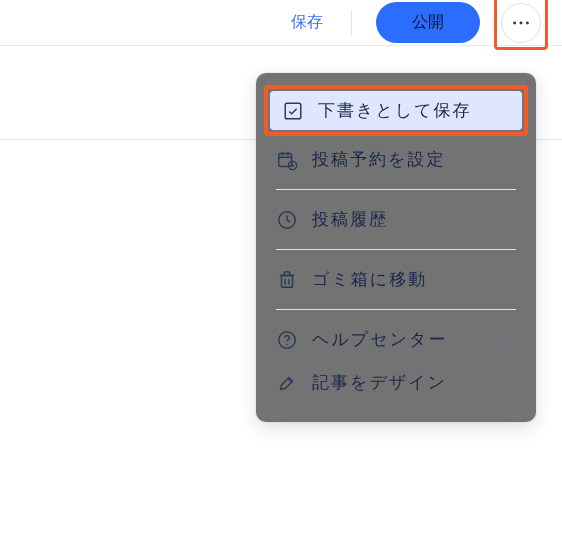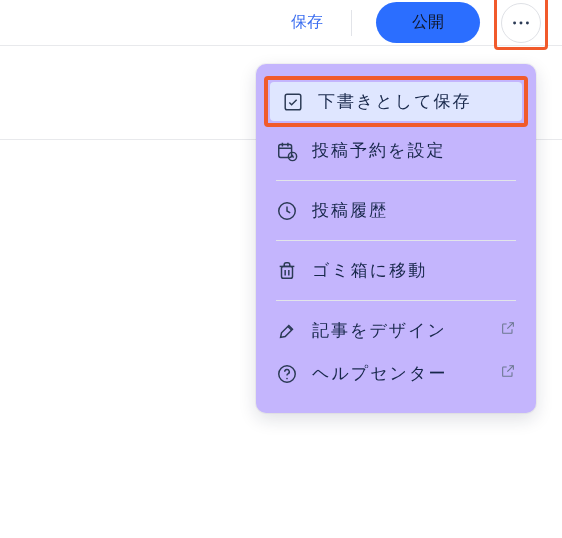--- a/index.html
+++ b/index.html
@@ -67,23 +67,23 @@
     top: 139px;
     left: 0;
     right: 0;
     height: 1px;
     background: #e8e9ec;
   }
   
   .dropdown {
     position: absolute;
     left: 256px;
-    top: 64px;
+    top: 73px;
     width: 280px;
-    background: #c4b5fd;
+    background: #737373;
     border-radius: 10px;
     box-shadow: 0 6px 18px rgba(20,30,60,0.14), 0 0 0 1px rgba(20,30,60,0.04);
     padding: 12px 0 18px 0;
   }
   .dd-highlight-frame {
     margin: 0 8px 2px 8px;
     border: 4px solid #f15a2b;
     border-radius: 4px;
     padding: 2px;
   }
@@ -197,43 +197,43 @@
         </svg>
     </span>
     <span>ゴミ箱に移動</span>
   </div>
 
   <div class="dd-sep"></div>
 
   <div class="dd-item">
     <span class="dd-icon">
       <svg viewBox="0 0 24 24">
-          <path d="M14 6l4 4-8 8-5 1 1-5 8-8z"></path>
-          <path d="M13 7l4 4"></path>
-        </svg>
-    </span>
-    <span>記事をデザイン</span>
+          <circle cx="12" cy="12" r="9"></circle>
+          <path d="M9.5 9.5a2.5 2.5 0 1 1 3.5 2.3c-.9.4-1 1-1 1.7"></path>
+          <circle cx="12" cy="17" r="0.9" fill="currentColor" stroke="none"></circle>
+        </svg>
+    </span>
+    <span>ヘルプセンター</span>
     <span class="ext-icon">
       <svg viewBox="0 0 24 24">
           <path d="M14 4h6v6"></path>
           <path d="M20 4l-9 9"></path>
           <path d="M18 14v5a1 1 0 0 1-1 1H5a1 1 0 0 1-1-1V7a1 1 0 0 1 1-1h5"></path>
         </svg>
     </span>
   </div>
 
   <div class="dd-item">
     <span class="dd-icon">
       <svg viewBox="0 0 24 24">
-          <circle cx="12" cy="12" r="9"></circle>
-          <path d="M9.5 9.5a2.5 2.5 0 1 1 3.5 2.3c-.9.4-1 1-1 1.7"></path>
-          <circle cx="12" cy="17" r="0.9" fill="currentColor" stroke="none"></circle>
-        </svg>
-    </span>
-    <span>ヘルプセンター</span>
+          <path d="M14 6l4 4-8 8-5 1 1-5 8-8z"></path>
+          <path d="M13 7l4 4"></path>
+        </svg>
+    </span>
+    <span>記事をデザイン</span>
     <span class="ext-icon">
       <svg viewBox="0 0 24 24">
           <path d="M14 4h6v6"></path>
           <path d="M20 4l-9 9"></path>
           <path d="M18 14v5a1 1 0 0 1-1 1H5a1 1 0 0 1-1-1V7a1 1 0 0 1 1-1h5"></path>
         </svg>
     </span>
   </div>
 
 </div>

